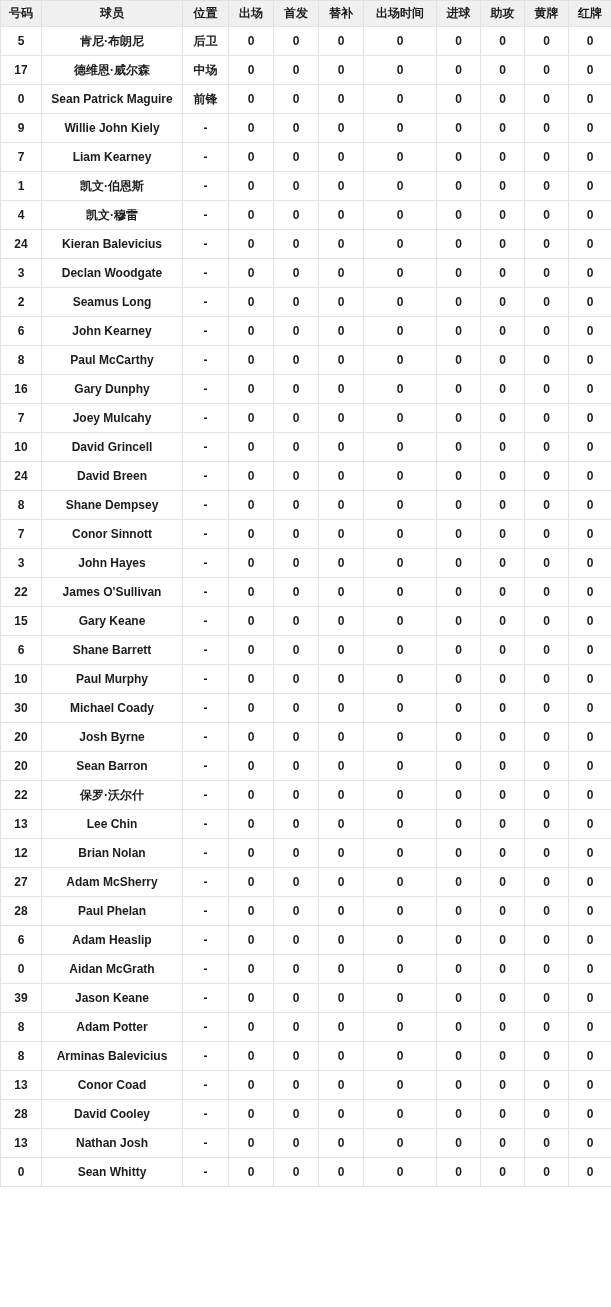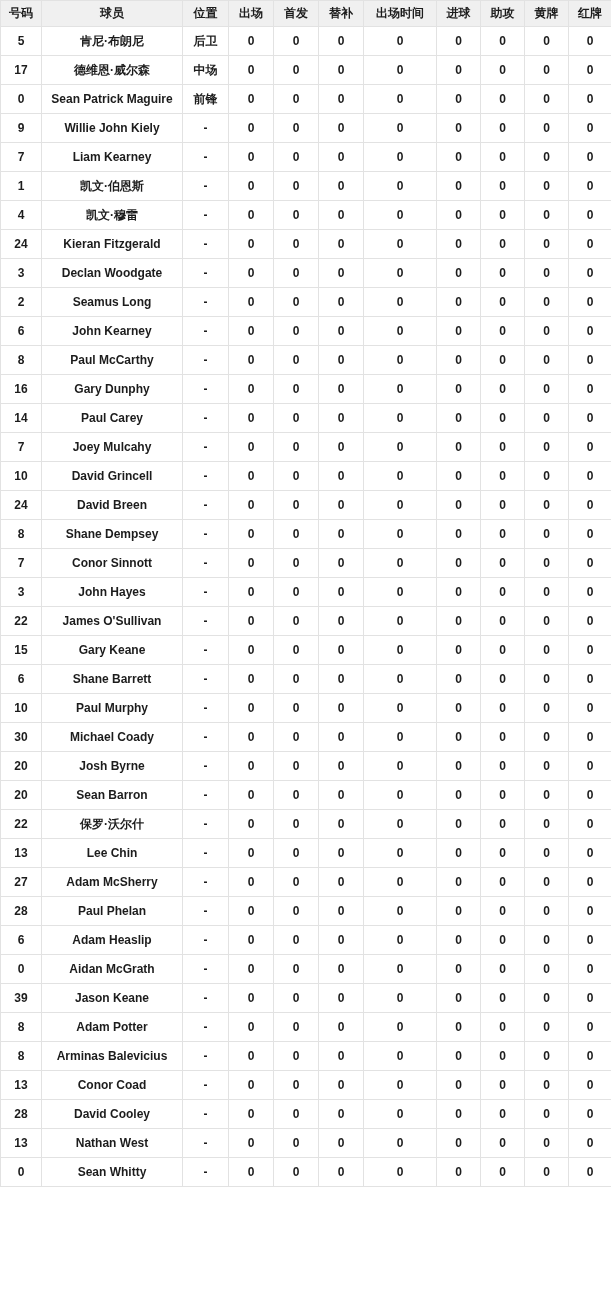--- a/index.html
+++ b/index.html
@@ -160,21 +160,21 @@
           <td>0</td>
           <td>0</td>
           <td>0</td>
           <td>0</td>
           <td>0</td>
           <td>0</td>
           <td>0</td>
         </tr>
         <tr>
           <td>24</td>
-          <td>Kieran Fitzgerald</td>
+          <td>Kieran Balevicius</td>
           <td>-</td>
           <td>0</td>
           <td>0</td>
           <td>0</td>
           <td>0</td>
           <td>0</td>
           <td>0</td>
           <td>0</td>
           <td>0</td>
         </tr>
@@ -237,33 +237,20 @@
           <td>0</td>
           <td>0</td>
           <td>0</td>
           <td>0</td>
           <td>0</td>
           <td>0</td>
           <td>0</td>
           <td>0</td>
         </tr>
         <tr>
-          <td>14</td>
-          <td>Paul Carey</td>
-          <td>-</td>
-          <td>0</td>
-          <td>0</td>
-          <td>0</td>
-          <td>0</td>
-          <td>0</td>
-          <td>0</td>
-          <td>0</td>
-          <td>0</td>
-        </tr>
-        <tr>
           <td>7</td>
           <td>Joey Mulcahy</td>
           <td>-</td>
           <td>0</td>
           <td>0</td>
           <td>0</td>
           <td>0</td>
           <td>0</td>
           <td>0</td>
           <td>0</td>
@@ -445,20 +432,33 @@
           <td>0</td>
           <td>0</td>
           <td>0</td>
           <td>0</td>
           <td>0</td>
           <td>0</td>
           <td>0</td>
           <td>0</td>
         </tr>
         <tr>
+          <td>12</td>
+          <td>Brian Nolan</td>
+          <td>-</td>
+          <td>0</td>
+          <td>0</td>
+          <td>0</td>
+          <td>0</td>
+          <td>0</td>
+          <td>0</td>
+          <td>0</td>
+          <td>0</td>
+        </tr>
+        <tr>
           <td>27</td>
           <td>Adam McSherry</td>
           <td>-</td>
           <td>0</td>
           <td>0</td>
           <td>0</td>
           <td>0</td>
           <td>0</td>
           <td>0</td>
           <td>0</td>
@@ -563,21 +563,21 @@
           <td>0</td>
           <td>0</td>
           <td>0</td>
           <td>0</td>
           <td>0</td>
           <td>0</td>
           <td>0</td>
         </tr>
         <tr>
           <td>13</td>
-          <td>Nathan West</td>
+          <td>Nathan Josh</td>
           <td>-</td>
           <td>0</td>
           <td>0</td>
           <td>0</td>
           <td>0</td>
           <td>0</td>
           <td>0</td>
           <td>0</td>
           <td>0</td>
         </tr>

